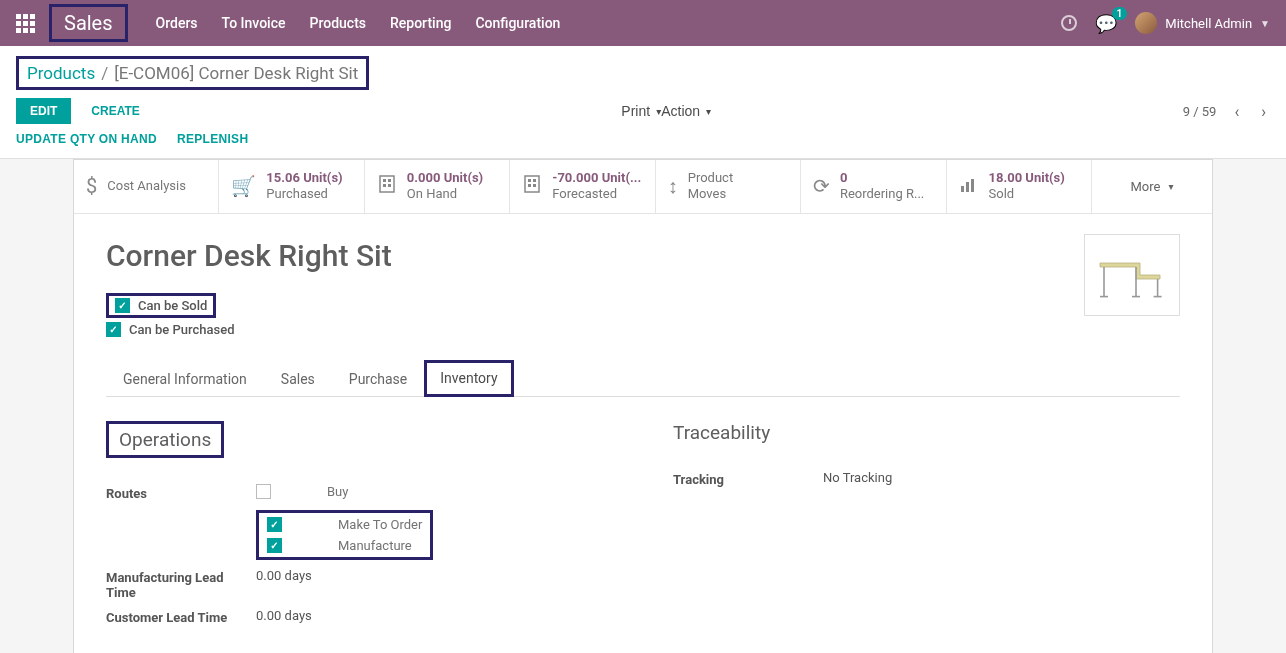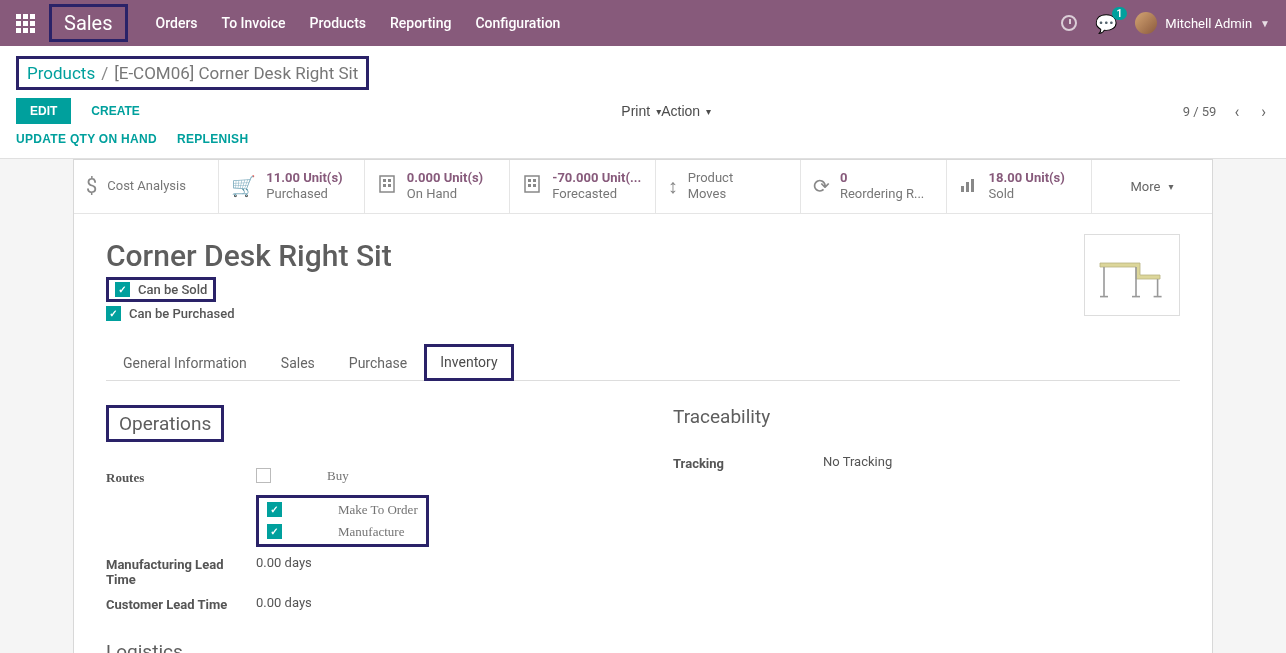--- a/index.html
+++ b/index.html
@@ -50,21 +50,21 @@
   .stat-btn:last-child { border-right:none; }
   .stat-icon { font-size:20px; color:#888; flex-shrink:0; }
   .stat-text { display:flex; flex-direction:column; line-height:1.25; overflow:hidden; }
   .stat-value { color:#875a7b; font-weight:bold; font-size:13px; white-space:nowrap; overflow:hidden; text-overflow:ellipsis; }
   .stat-label { color:#777; font-size:13px; white-space:nowrap; overflow:hidden; text-overflow:ellipsis; }
   .stat-btn.single .stat-label { color:#777; }
   .more-btn { color:#666; display:flex; align-items:center; gap:8px; justify-content:center; flex:0 0 120px; }
   
   
   .sheet-body { padding:24px 32px; position:relative; }
-  .product-title { font-size:30px; font-weight:500; color:#5e5e5e; margin-bottom:4px; }
+  .product-title { font-size:30px; font-weight:500; color:#5e5e5e; margin-bottom:20px; }
   .product-image { position:absolute; right:32px; top:20px; width:96px; height:82px; border:1px solid #ddd; background:#fff; display:flex; align-items:center; justify-content:center; }
   .product-image svg { width:80px; height:60px; }
   .check-row { display:flex; align-items:center; gap:8px; margin-bottom:4px; }
   .check-row-box { display:inline-flex; align-items:center; gap:8px; }
   .boxed { border:3px solid #2a2268; padding:2px 6px; }
   .chk { width:15px; height:15px; background:#00a09d; display:inline-flex; align-items:center; justify-content:center; color:#fff; font-size:10px; font-weight:bold; flex-shrink:0; }
   .chk.empty { background:#fff; border:1px solid #bbb; }
   .check-row span.label { color:#555; font-weight:500; font-size:13px; }
   
   
@@ -167,21 +167,21 @@
     <div class="stat-row">
       <div class="stat-btn single">
         <span class="stat-icon">$</span>
         <div class="stat-text">
             <span class="stat-label">Cost Analysis</span>
           </div>
       </div>
       <div class="stat-btn">
         <span class="stat-icon">🛒</span>
         <div class="stat-text">
-          <span class="stat-value">11.00 Unit(s)</span>
+          <span class="stat-value">15.06 Unit(s)</span>
           <span class="stat-label">Purchased</span>
         </div>
       </div>
       <div class="stat-btn">
         <span class="stat-icon">
           <svg width="20" height="20" viewBox="0 0 20 20">
               <rect x="3" y="2" width="14" height="16" fill="none" stroke="#888" stroke-width="1.5"></rect>
               <rect x="6" y="5" width="3" height="3" fill="#888"></rect>
               <rect x="11" y="5" width="3" height="3" fill="#888"></rect>
               <rect x="6" y="10" width="3" height="3" fill="#888"></rect>
@@ -269,21 +269,21 @@
       <div class="tab-bar">
         <div class="tab"><span class="tab-inner">General Information</span></div>
         <div class="tab"><span class="tab-inner">Sales</span></div>
         <div class="tab"><span class="tab-inner">Purchase</span></div>
         <div class="tab active-wrap"><span class="tab-inner">Inventory</span></div>
       </div>
 
       <div class="form-grid">
         <div class="form-col">
           <div class="section-title boxed">Operations</div>
-          <div class="field-row" style="align-items:flex-start;font-family:Liberation Serif, serif;">
+          <div class="field-row" style="align-items:flex-start;">
             <div class="field-label">Routes</div>
             <div class="field-value routes-list">
               <div class="routes-item">
                 <span class="chk empty"></span>
                 <span class="label">Buy</span>
               </div>
               <div class="routes-boxed">
                 <div class="routes-item">
                   <span class="chk">✓</span>
                   <span class="label">Make To Order</span>

